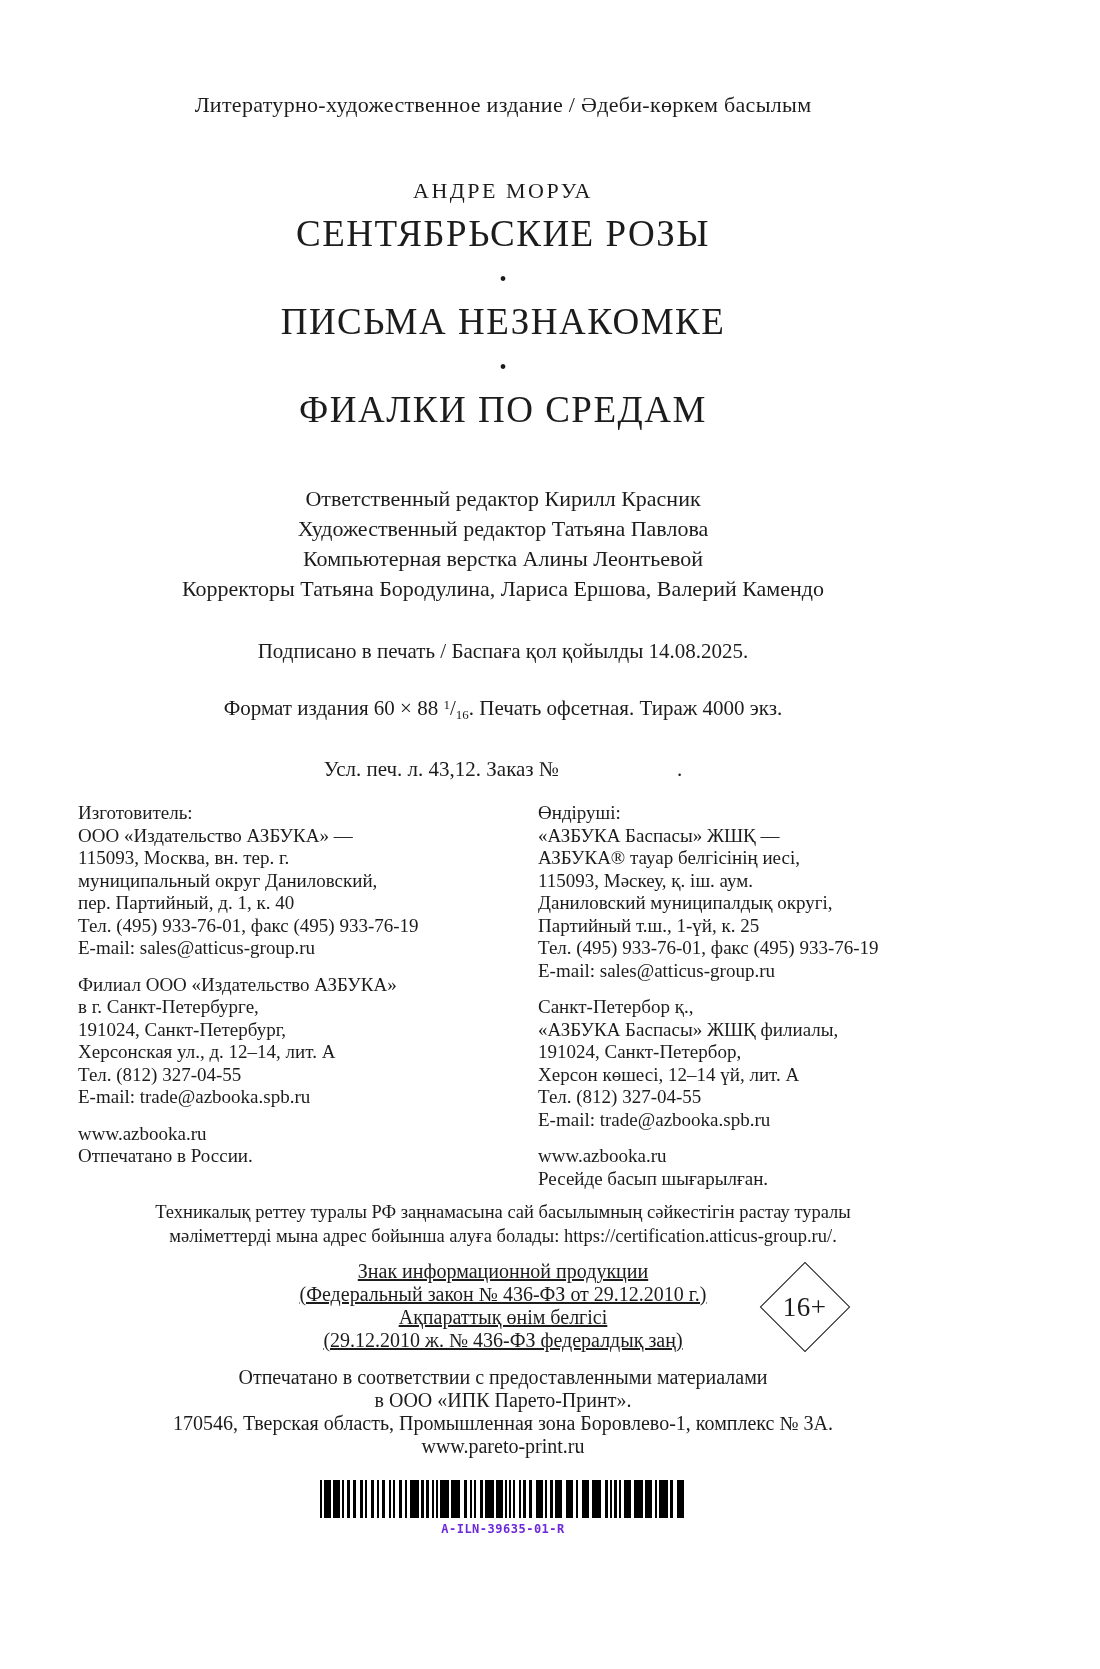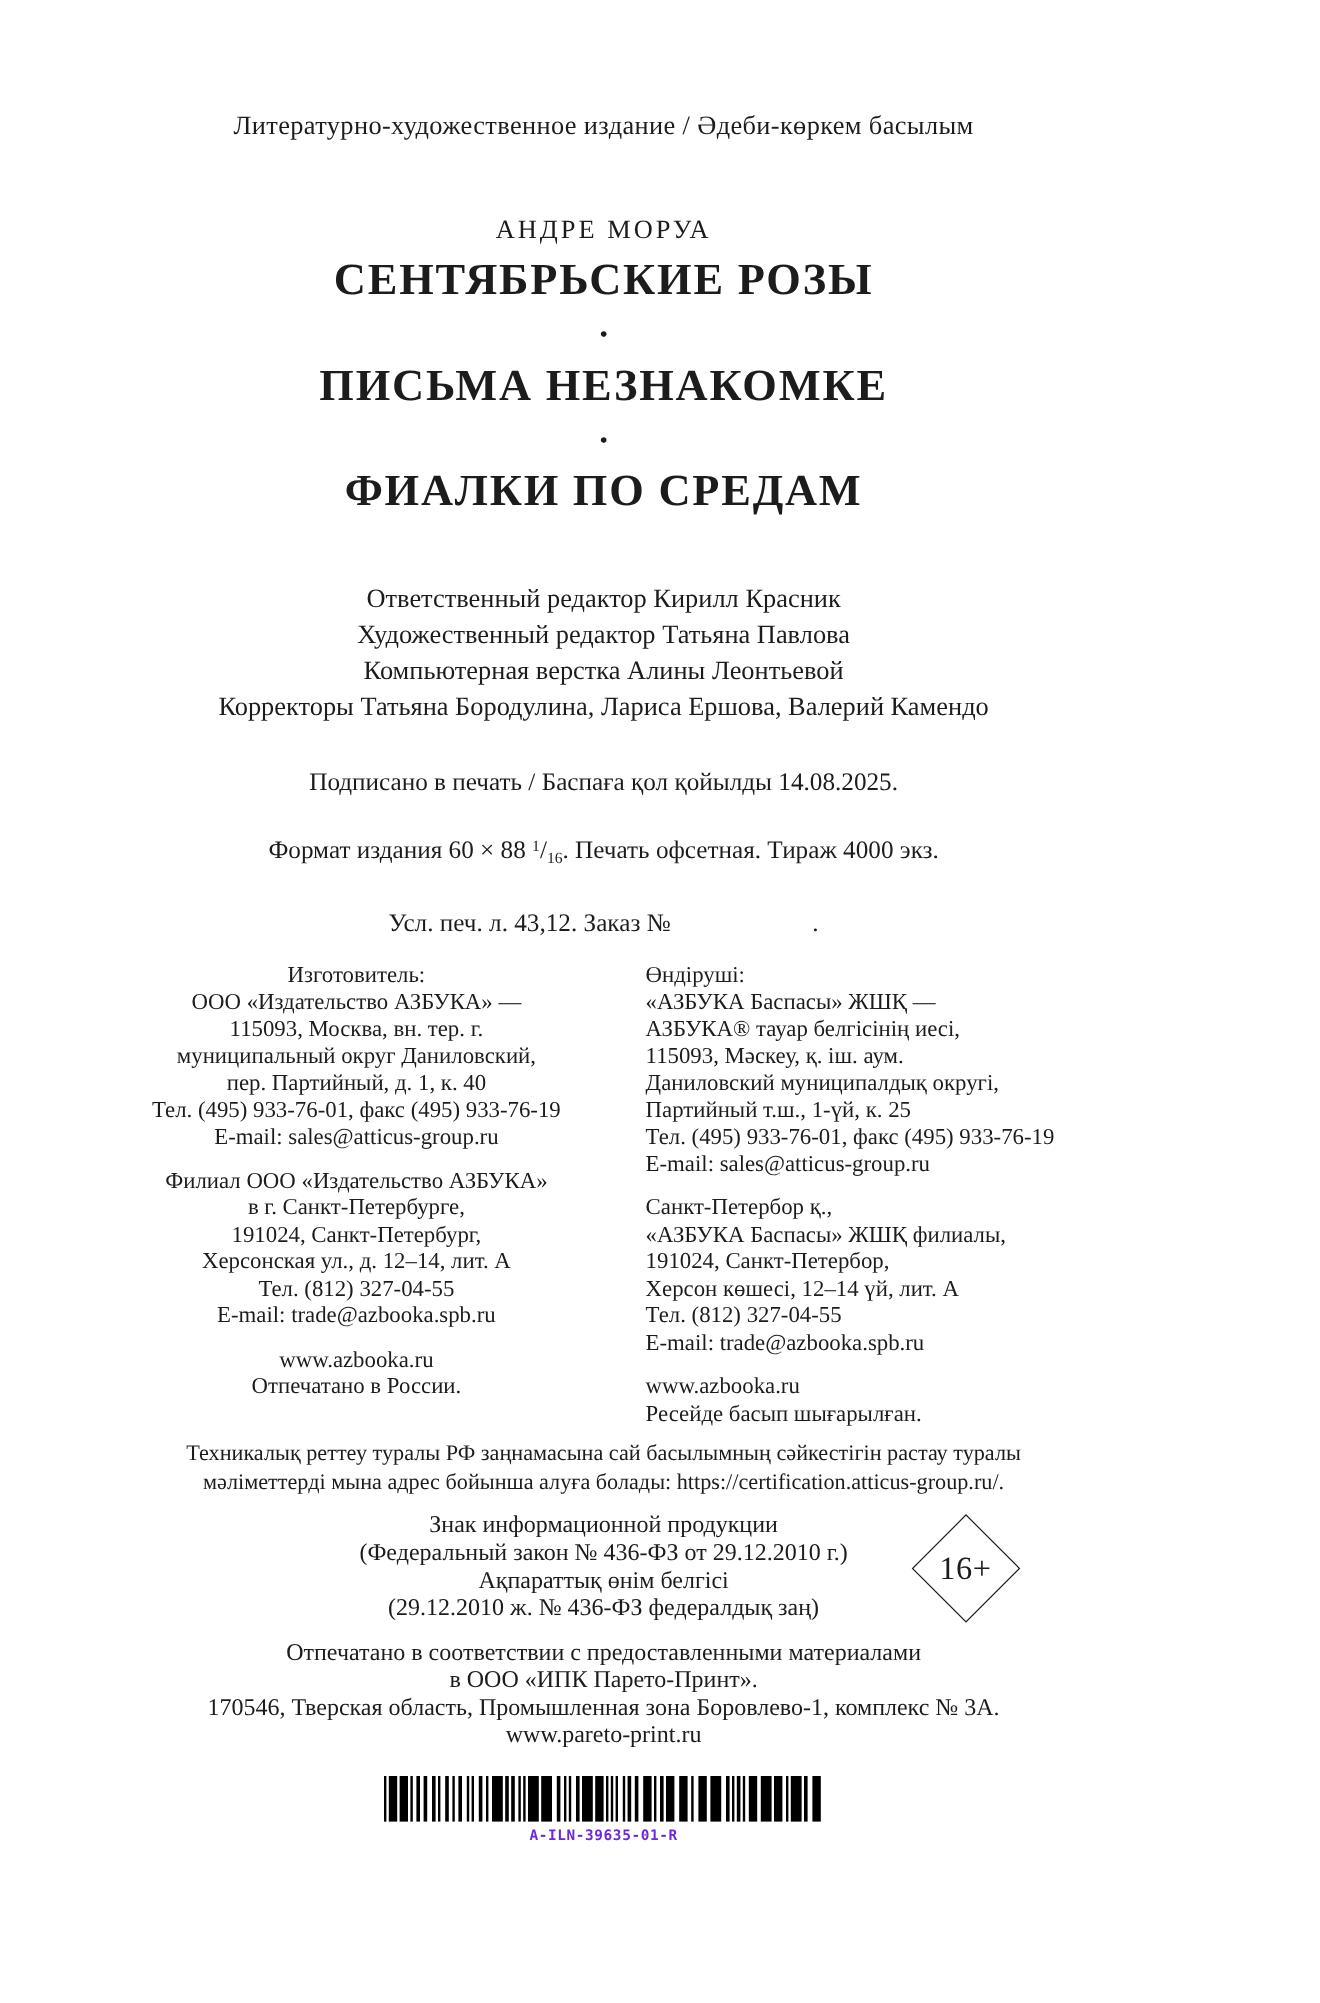--- a/index.html
+++ b/index.html
@@ -7,45 +7,45 @@
     width:1100px;height:1669px;background:#ffffff;color:#1c1c1c;
     font-family:"Liberation Serif","DejaVu Serif",serif;
     -webkit-font-smoothing:antialiased;
   }
   .page{position:relative;width:850px;margin-left:78px;padding-top:92px;text-align:center;}
 
   .edition{font-size:22px;line-height:25px;letter-spacing:.3px;}
 
   .author{margin-top:60px;font-size:22px;line-height:27px;letter-spacing:2.5px;}
 
-  .book-title{font-size:37px;line-height:44px;letter-spacing:1.5px;font-weight:700;margin:0;}
+  .book-title{font-size:37px;line-height:44px;letter-spacing:1.5px;font-weight:400;margin:0;}
   .t1{margin-top:8px;}
   .t-next{margin-top:8px;}
   .sep{font-size:20px;line-height:26px;margin-top:10px;}
 
   .staff{margin-top:52px;}
   .staff div{font-size:22px;line-height:30px;}
 
   .printinfo{margin-top:34px;}
   .printinfo>div{font-size:21px;line-height:26px;margin-top:28px;}
   .printinfo sup{font-size:13px;vertical-align:6px;}
   .printinfo sub{font-size:13px;vertical-align:-4px;}
   .order-gap{display:inline-block;width:118px;}
 
   .cols{display:flex;gap:22px;margin-top:20px;text-align:left;}
-  .col-left{flex:0 0 438px;text-align:center;}
+  .col-left{flex:0 0 438px;text-align:left;}
   .col-right{flex:1 1 auto;text-align:left;}
   .colblock div{font-size:19px;line-height:22.5px;}
   .colblock + .colblock{margin-top:14px;}
 
   .cert{margin-top:10px;}
   .cert div{font-size:18.5px;line-height:24px;}
 
   .infosign{position:relative;margin-top:12px;}
-  .infosign .infoline{font-size:20px;line-height:23px;}
+  .infosign .infoline{font-size:20px;line-height:23px;text-decoration:underline;}
   .diamond{
     position:absolute;left:695px;top:15px;width:62px;height:62px;
     border:1.6px solid #1c1c1c;transform:rotate(45deg);
     display:flex;align-items:center;justify-content:center;background:#fff;
   }
   .diamond span{transform:rotate(-45deg);font-size:27px;letter-spacing:.5px;}
 
   .printedat{margin-top:14px;}
   .printedat div{font-size:20px;line-height:23px;}
 

